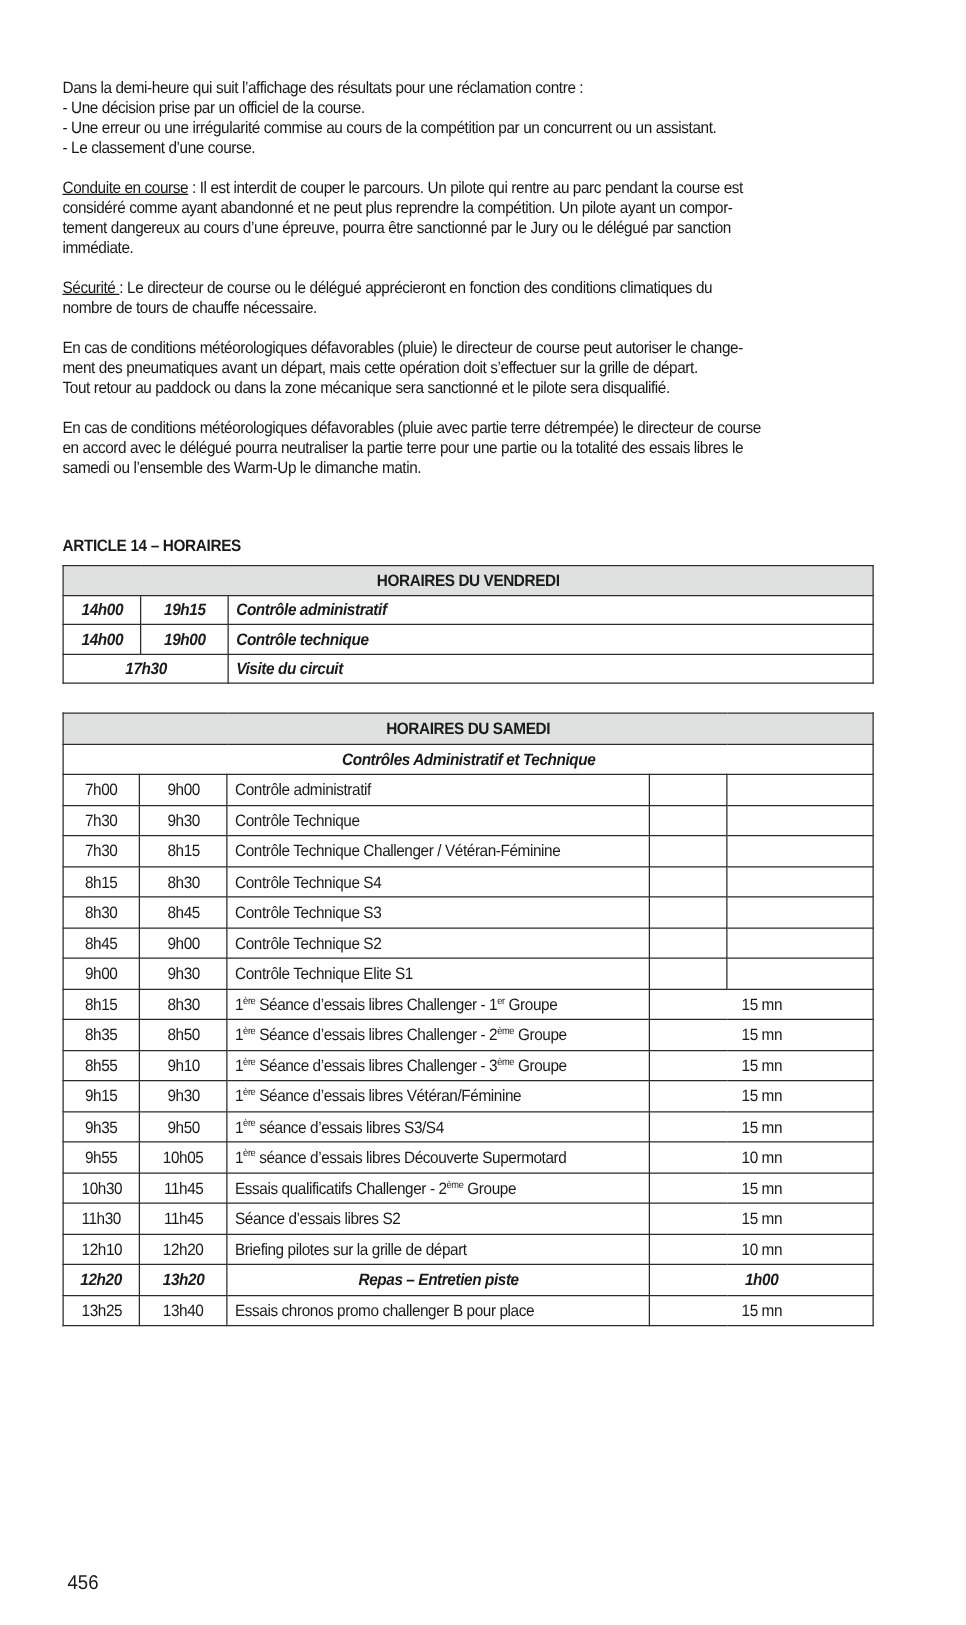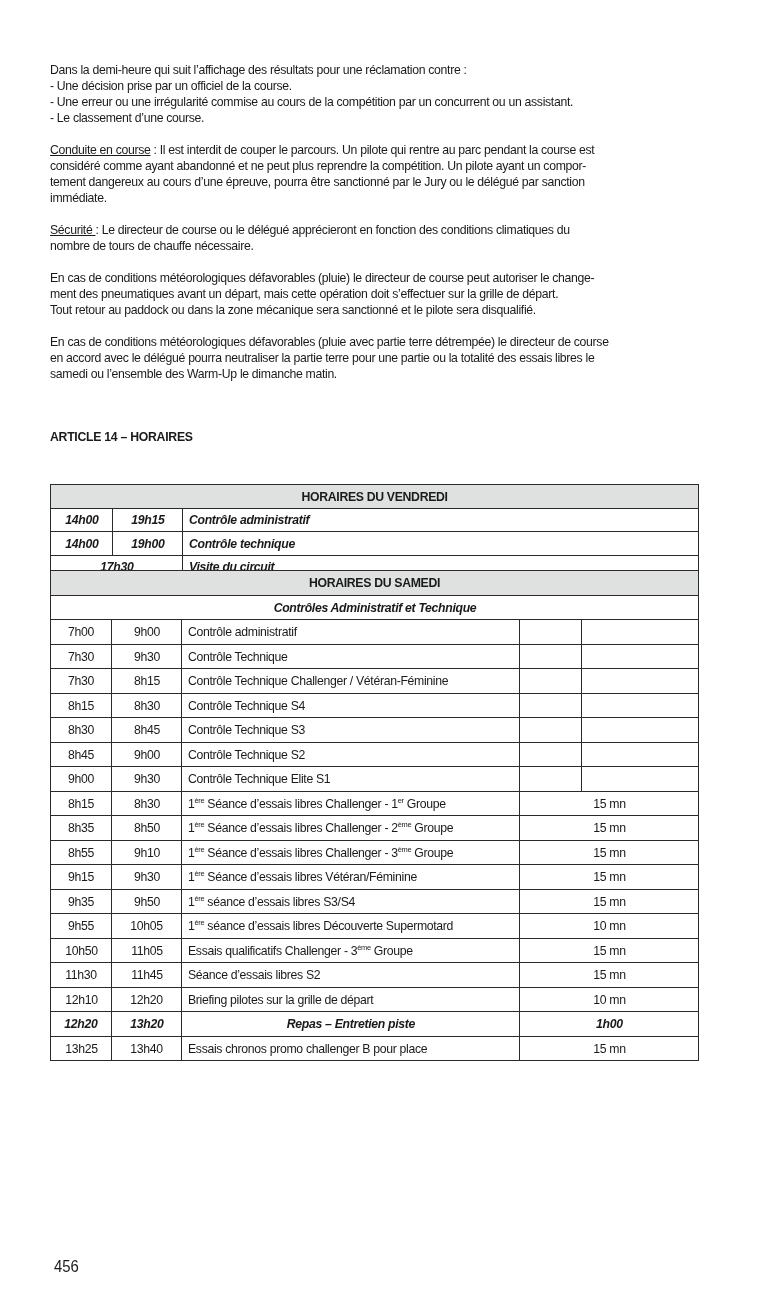--- a/index.html
+++ b/index.html
@@ -25,21 +25,21 @@
   td {
     border: 1.6px solid #2b2b2b; font-size: 13.2px; height: 23.5px; padding: 0 6px;
     letter-spacing: -0.35px; white-space: nowrap; overflow: hidden;
   }
   .cell-inner { display: inline-block; transform: scaleX(0.93); transform-origin: left center; }
   .center { text-align: center; }
   .center .cell-inner { transform-origin: center center; }
   .hdr { background: #dfe1e0; font-weight: bold; }
   .bold { font-weight: bold; font-style: italic; }
   sup { font-size: 8px; vertical-align: 5px; line-height: 0; }
-  #t-vendredi { top: 390px; margin-top: 32px; }
+  #t-vendredi { top: 390px; }
   #t-samedi { top: 508px; }
   #t-vendredi td { height: 22.5px; }
   .pagenum { position: absolute; left: 54px; top: 1258px; font-size: 16px; transform: scaleX(0.93); transform-origin: left top; }
 </style>
 </head>
 <body>
 
 <div class="page">
   <div>
     <p class="para">
@@ -197,23 +197,23 @@
           <td><span class="cell-inner">1<sup>ère</sup> séance d’essais libres S3/S4</span></td>
           <td class="center" colspan="2"><span class="cell-inner">15 mn</span></td>
         </tr>
         <tr>
           <td class="center"><span class="cell-inner">9h55</span></td>
           <td class="center"><span class="cell-inner">10h05</span></td>
           <td><span class="cell-inner">1<sup>ère</sup> séance d’essais libres Découverte Supermotard</span></td>
           <td class="center" colspan="2"><span class="cell-inner">10 mn</span></td>
         </tr>
         <tr>
-          <td class="center"><span class="cell-inner">10h50</span></td>
-          <td class="center"><span class="cell-inner">11h05</span></td>
-          <td><span class="cell-inner">Essais qualificatifs Challenger - 3<sup>ème</sup> Groupe</span></td>
+          <td class="center"><span class="cell-inner">10h30</span></td>
+          <td class="center"><span class="cell-inner">11h45</span></td>
+          <td><span class="cell-inner">Essais qualificatifs Challenger - 2<sup>ème</sup> Groupe</span></td>
           <td class="center" colspan="2"><span class="cell-inner">15 mn</span></td>
         </tr>
         <tr>
           <td class="center"><span class="cell-inner">11h30</span></td>
           <td class="center"><span class="cell-inner">11h45</span></td>
           <td><span class="cell-inner">Séance d’essais libres S2</span></td>
           <td class="center" colspan="2"><span class="cell-inner">15 mn</span></td>
         </tr>
         <tr>
           <td class="center"><span class="cell-inner">12h10</span></td>

